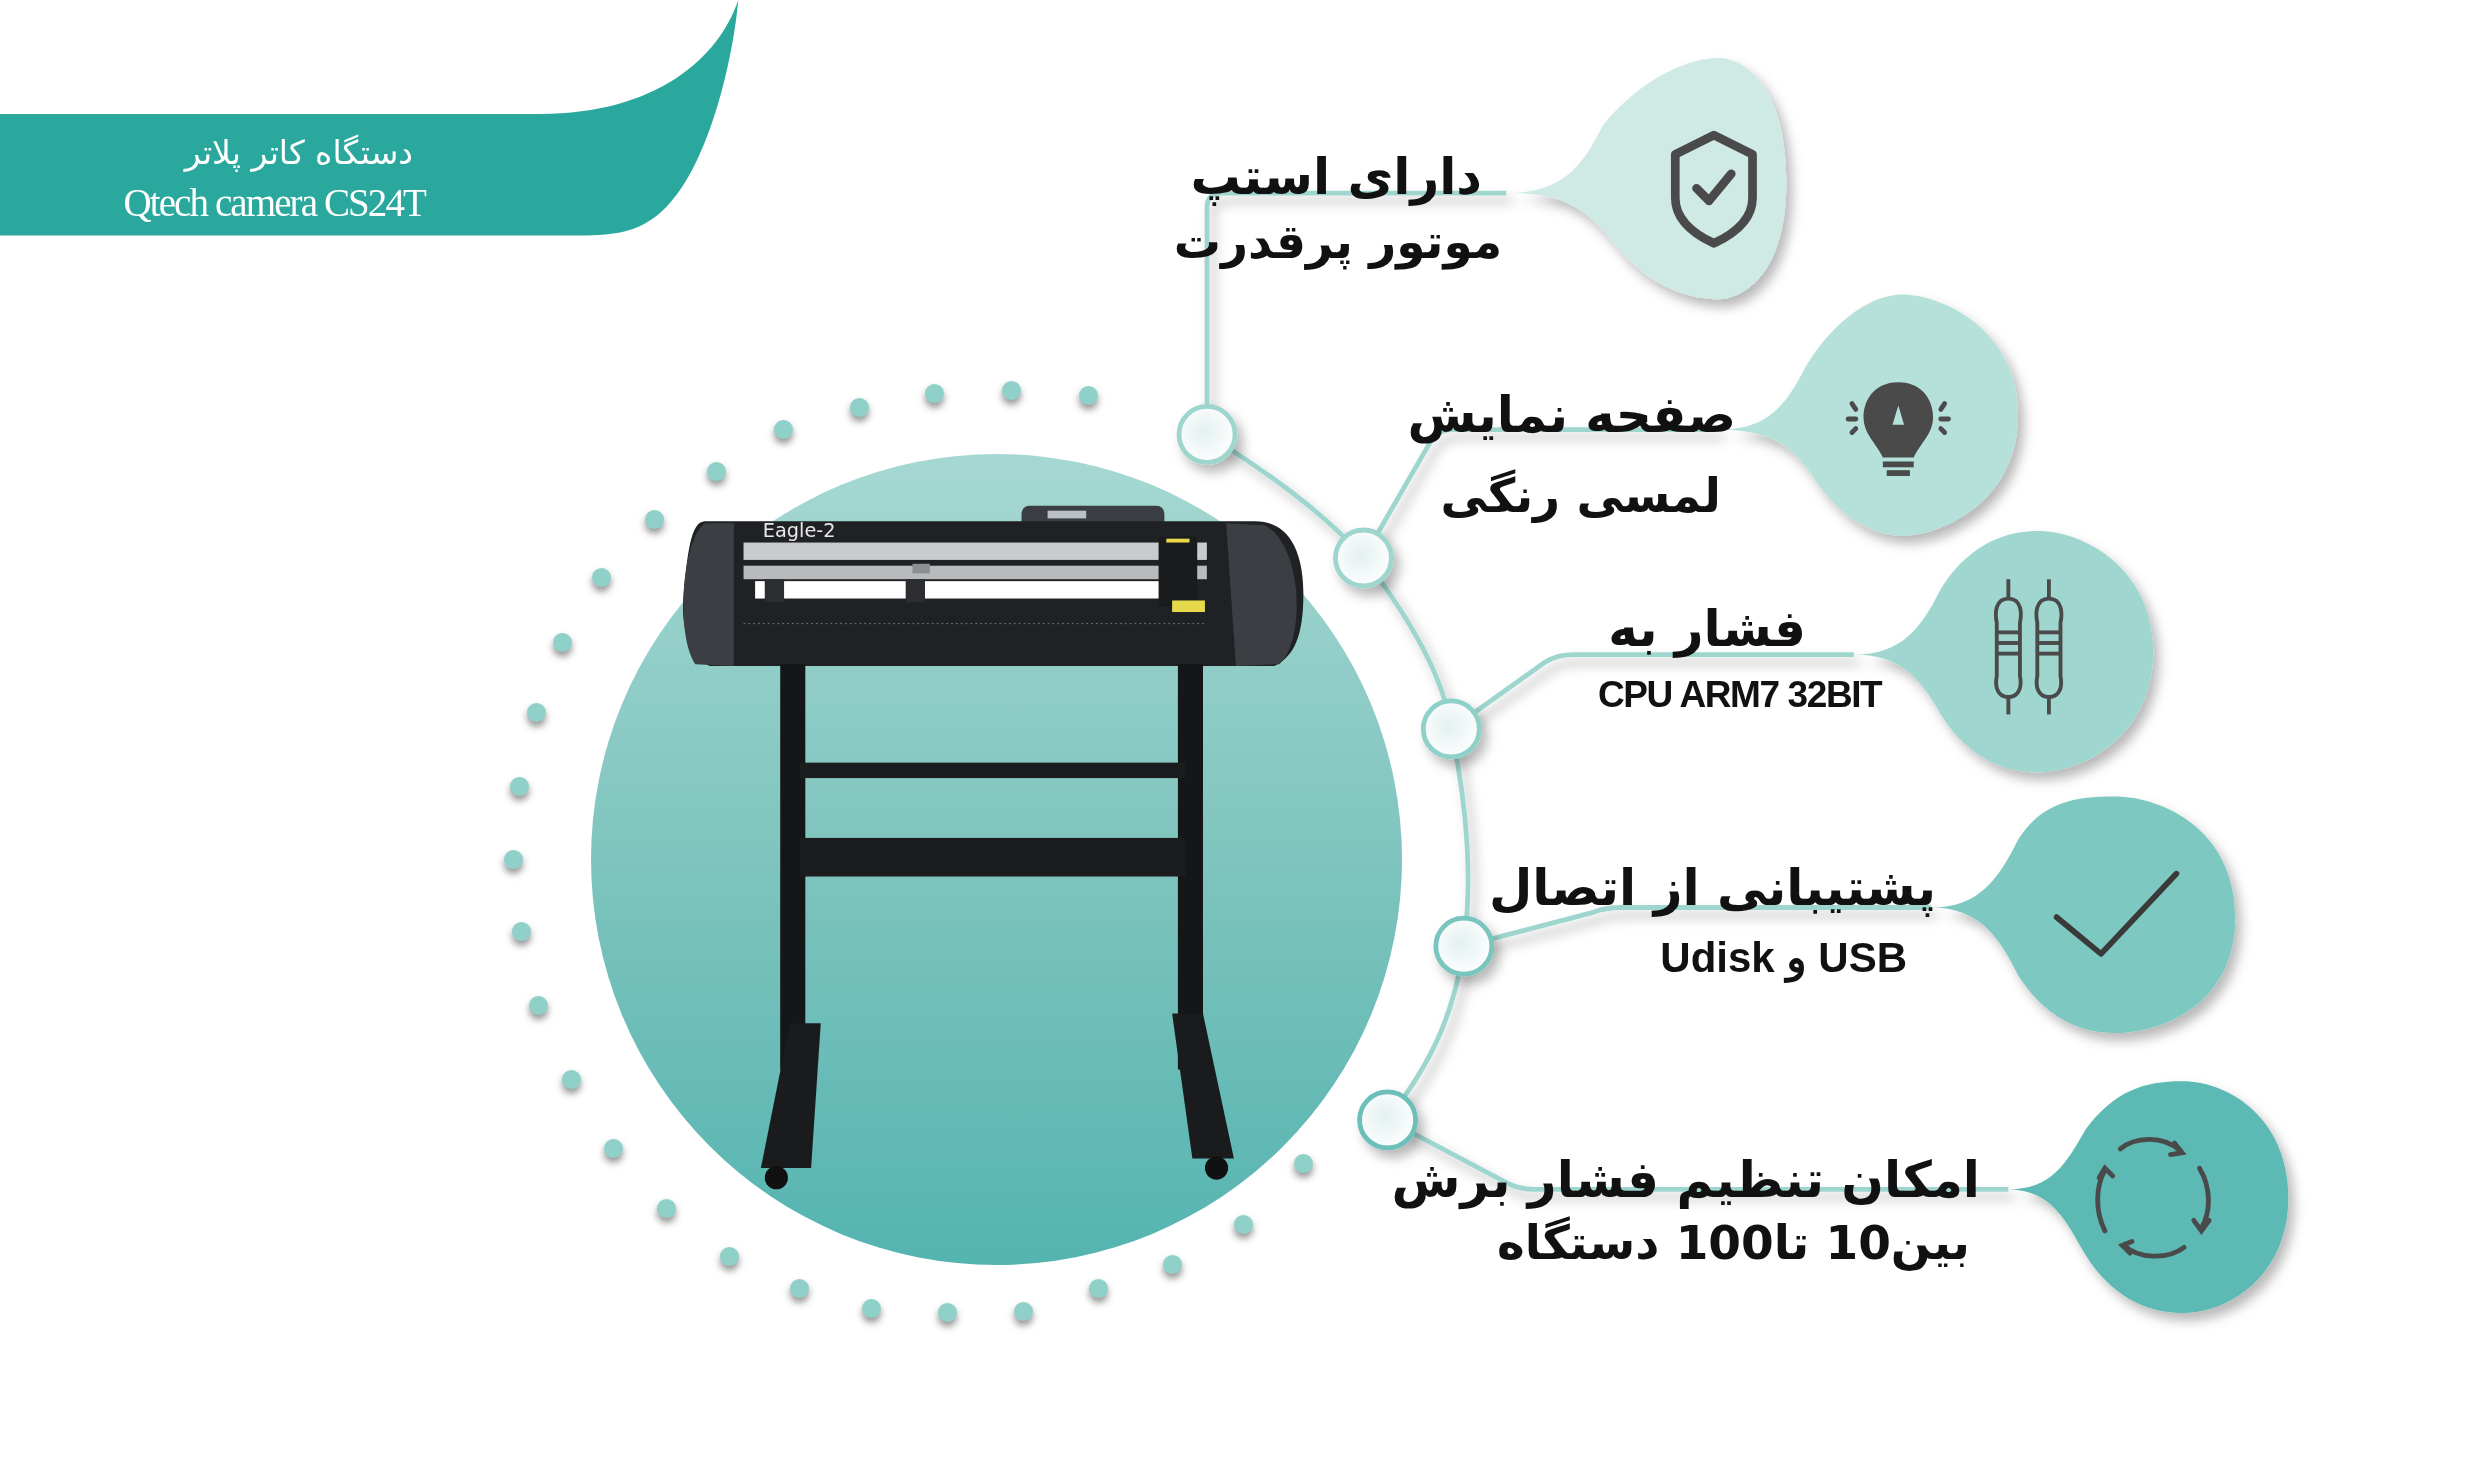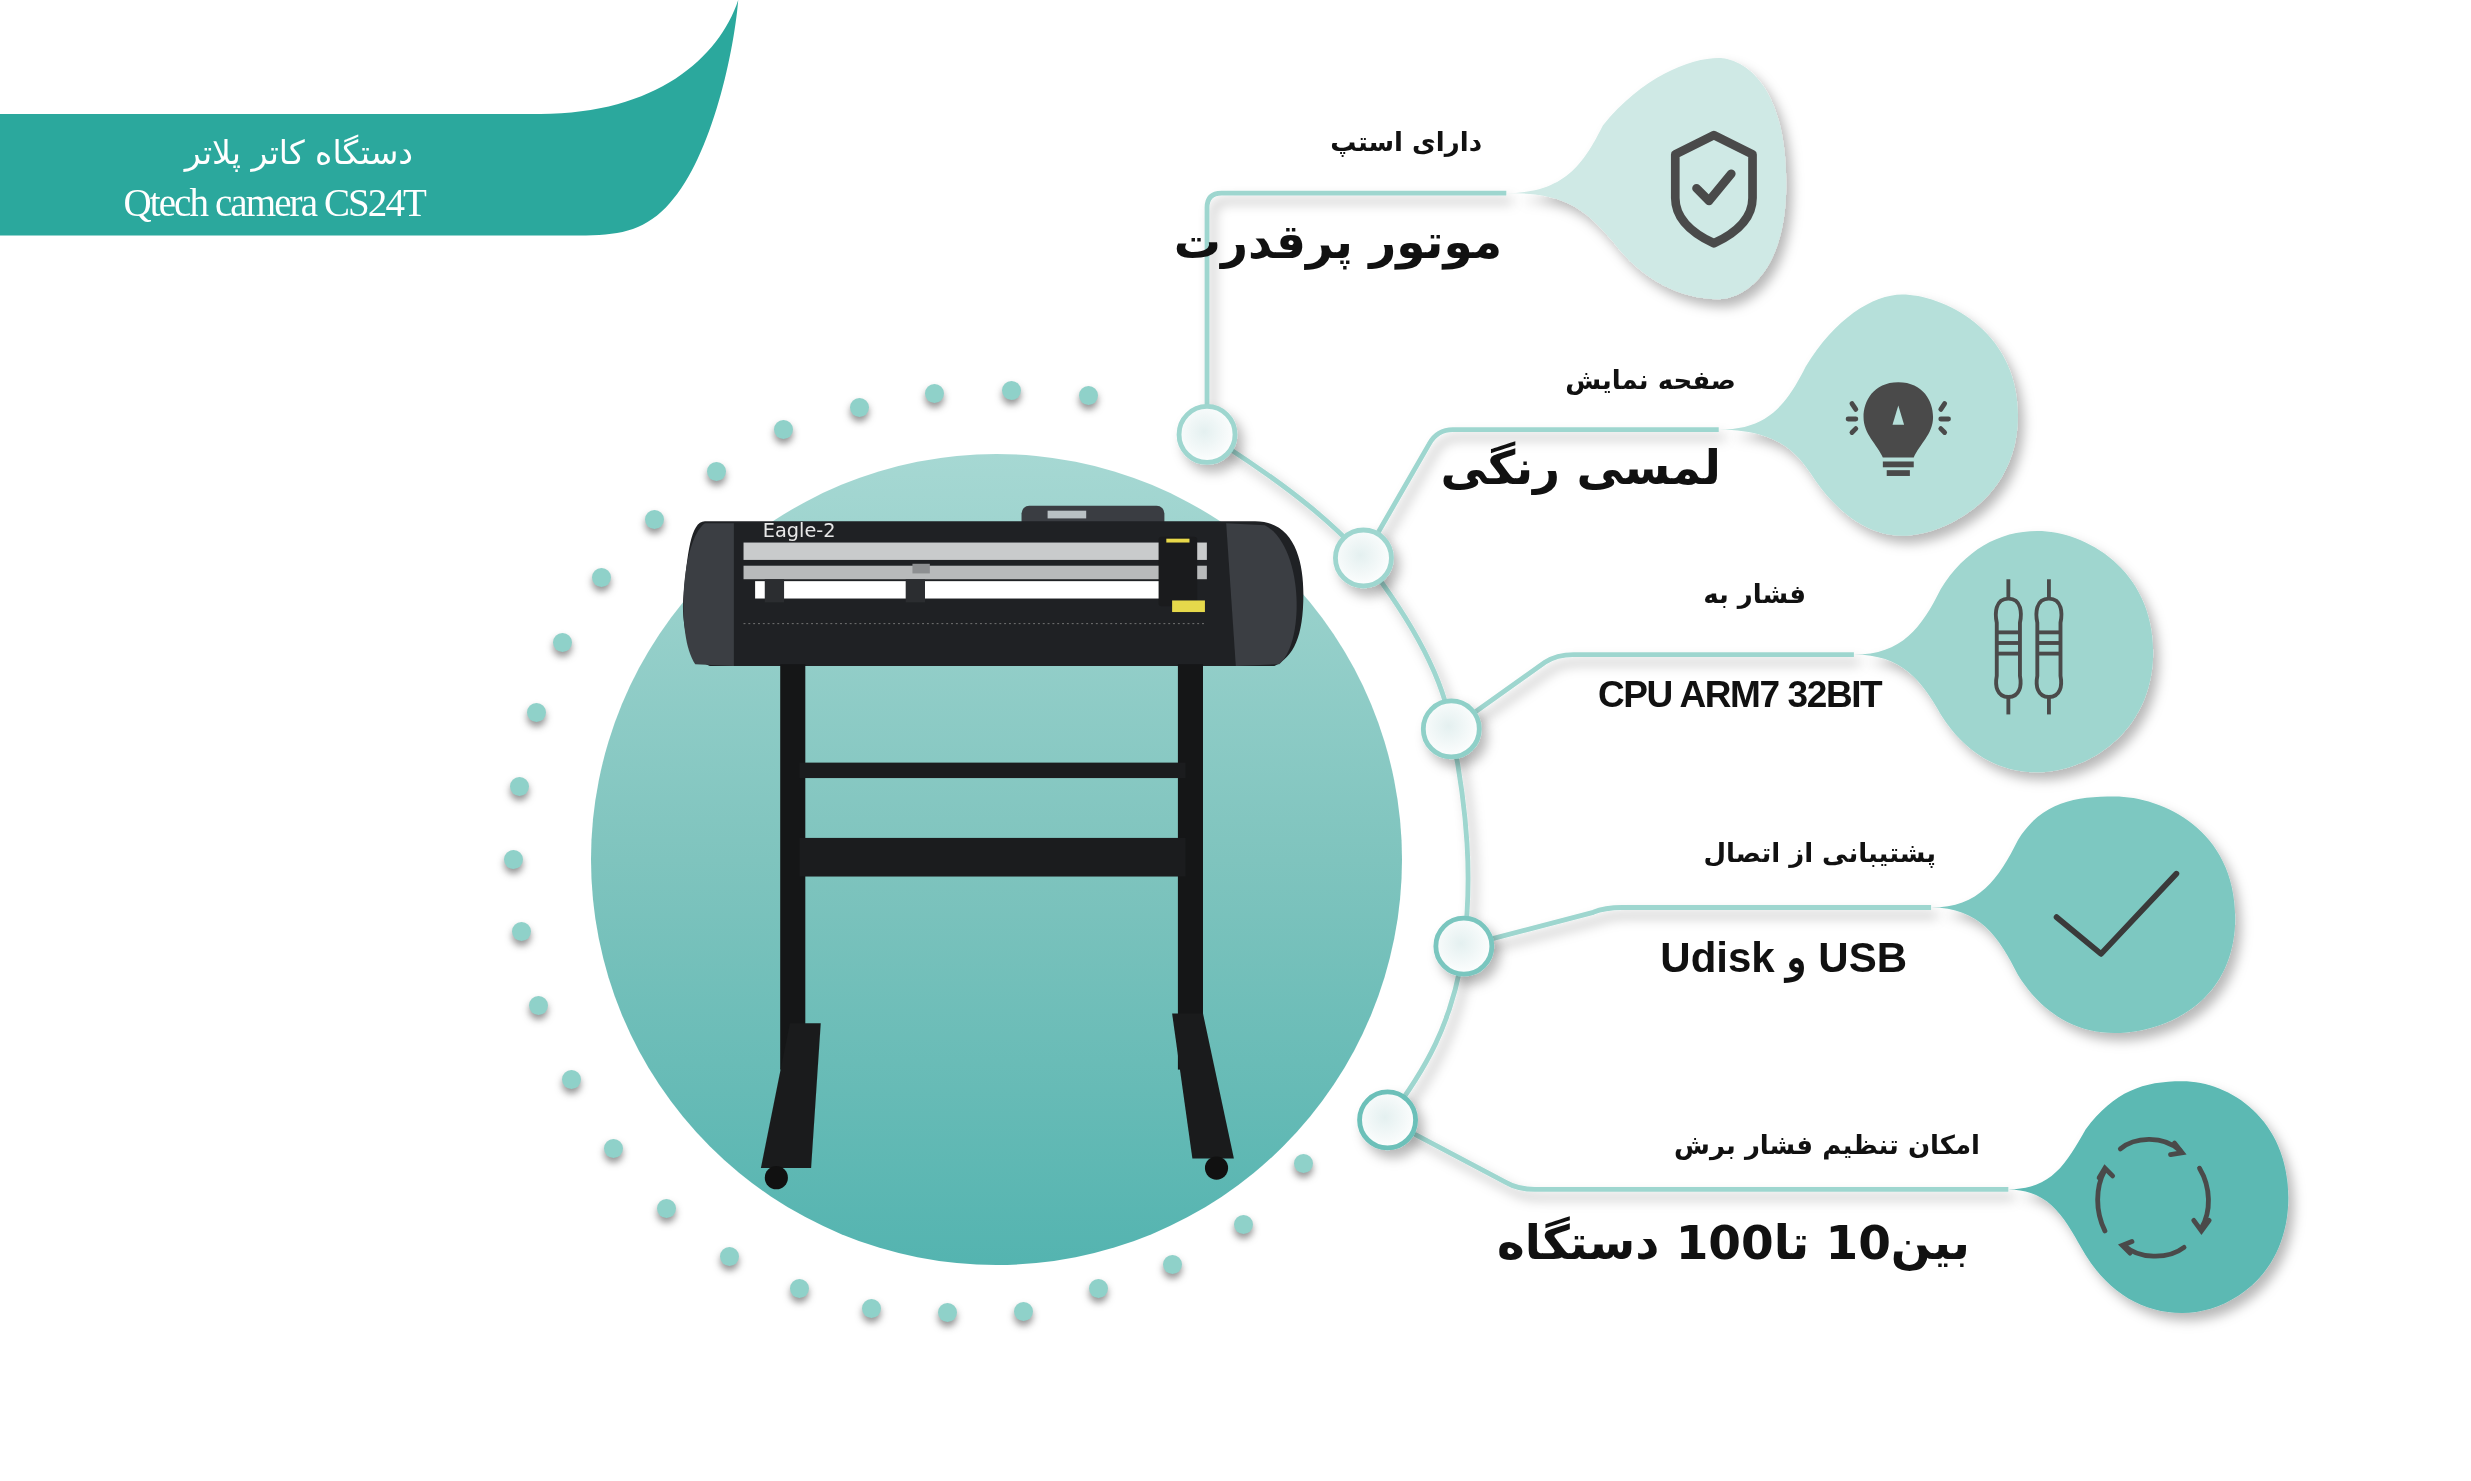--- a/index.html
+++ b/index.html
@@ -26,21 +26,21 @@
   
   #machine { left: 666px; top: 502px; width: 657px; height: 695px; }
 
   
   #connectors { left: 0; top: 0; }
 
   .feature-title, .feature-sub {
     position: absolute; color: #111; font-weight: bold; direction: rtl; text-align: right; white-space: nowrap;
     font-family: "DejaVu Sans", sans-serif;
   }
-  .feature-title { font-size: 26px; }
+  .feature-title { font-size: 50px; margin-top: 21px; }
   .feature-sub { font-size: 47px; }
   .feature-sub.en { font-family: "Liberation Sans", sans-serif; direction: ltr; letter-spacing: -1.4px; }
 </style>
 </head>
 <body>
 
 <svg id="banner-svg" class="abs" width="772" height="251" viewBox="0 0 800 260">
   <path d="M0 118 L560 118 C680 118 745 60 765 0 C760 60 735 170 690 215 C665 240 640 244 600 244 L0 244 Z" fill="#2ba89d"></path>
 </svg>
 <div id="banner-fa" class="banner-text">دستگاه کاتر پلاتر</div>
@@ -202,21 +202,21 @@
     <path d="M2208 1286 L2198 1290 L2206 1298"></path>
     <path d="M2180 1275 C2170 1255 2170 1230 2180 1212"></path>
     <path d="M2174 1220 L2180 1210 L2188 1218"></path>
   </g>
 </svg>
 
 <div class="feature-title" style="right:990px;top:127px">دارای استپ</div>
 <div class="feature-sub" style="right:970px;top:214px">موتور پرقدرت</div>
 
 <div class="feature-title" style="right:736px;top:365px">صفحه نمایش</div>
-<div class="feature-sub" style="right:751px;top:440px">لمسی رنگی</div>
+<div class="feature-sub" style="right:751px;top:468px">لمسی رنگی</div>
 
 <div class="feature-title" style="right:666px;top:579px">فشار به</div>
 <div class="feature-sub en" style="left:1598px;top:674px;font-size:37px">CPU ARM7 32BIT</div>
 
 <div class="feature-title" style="right:536px;top:838px">پشتیبانی از اتصال</div>
 <div class="feature-sub" style="right:565px;top:933px;font-size:42px;font-family:'Liberation Sans',sans-serif">USB و Udisk</div>
 
 <div class="feature-title" style="right:492px;top:1130px">امکان تنظیم فشار برش</div>
 <div class="feature-sub" style="right:502px;top:1215px">بین10 تا100 دستگاه</div>
 

